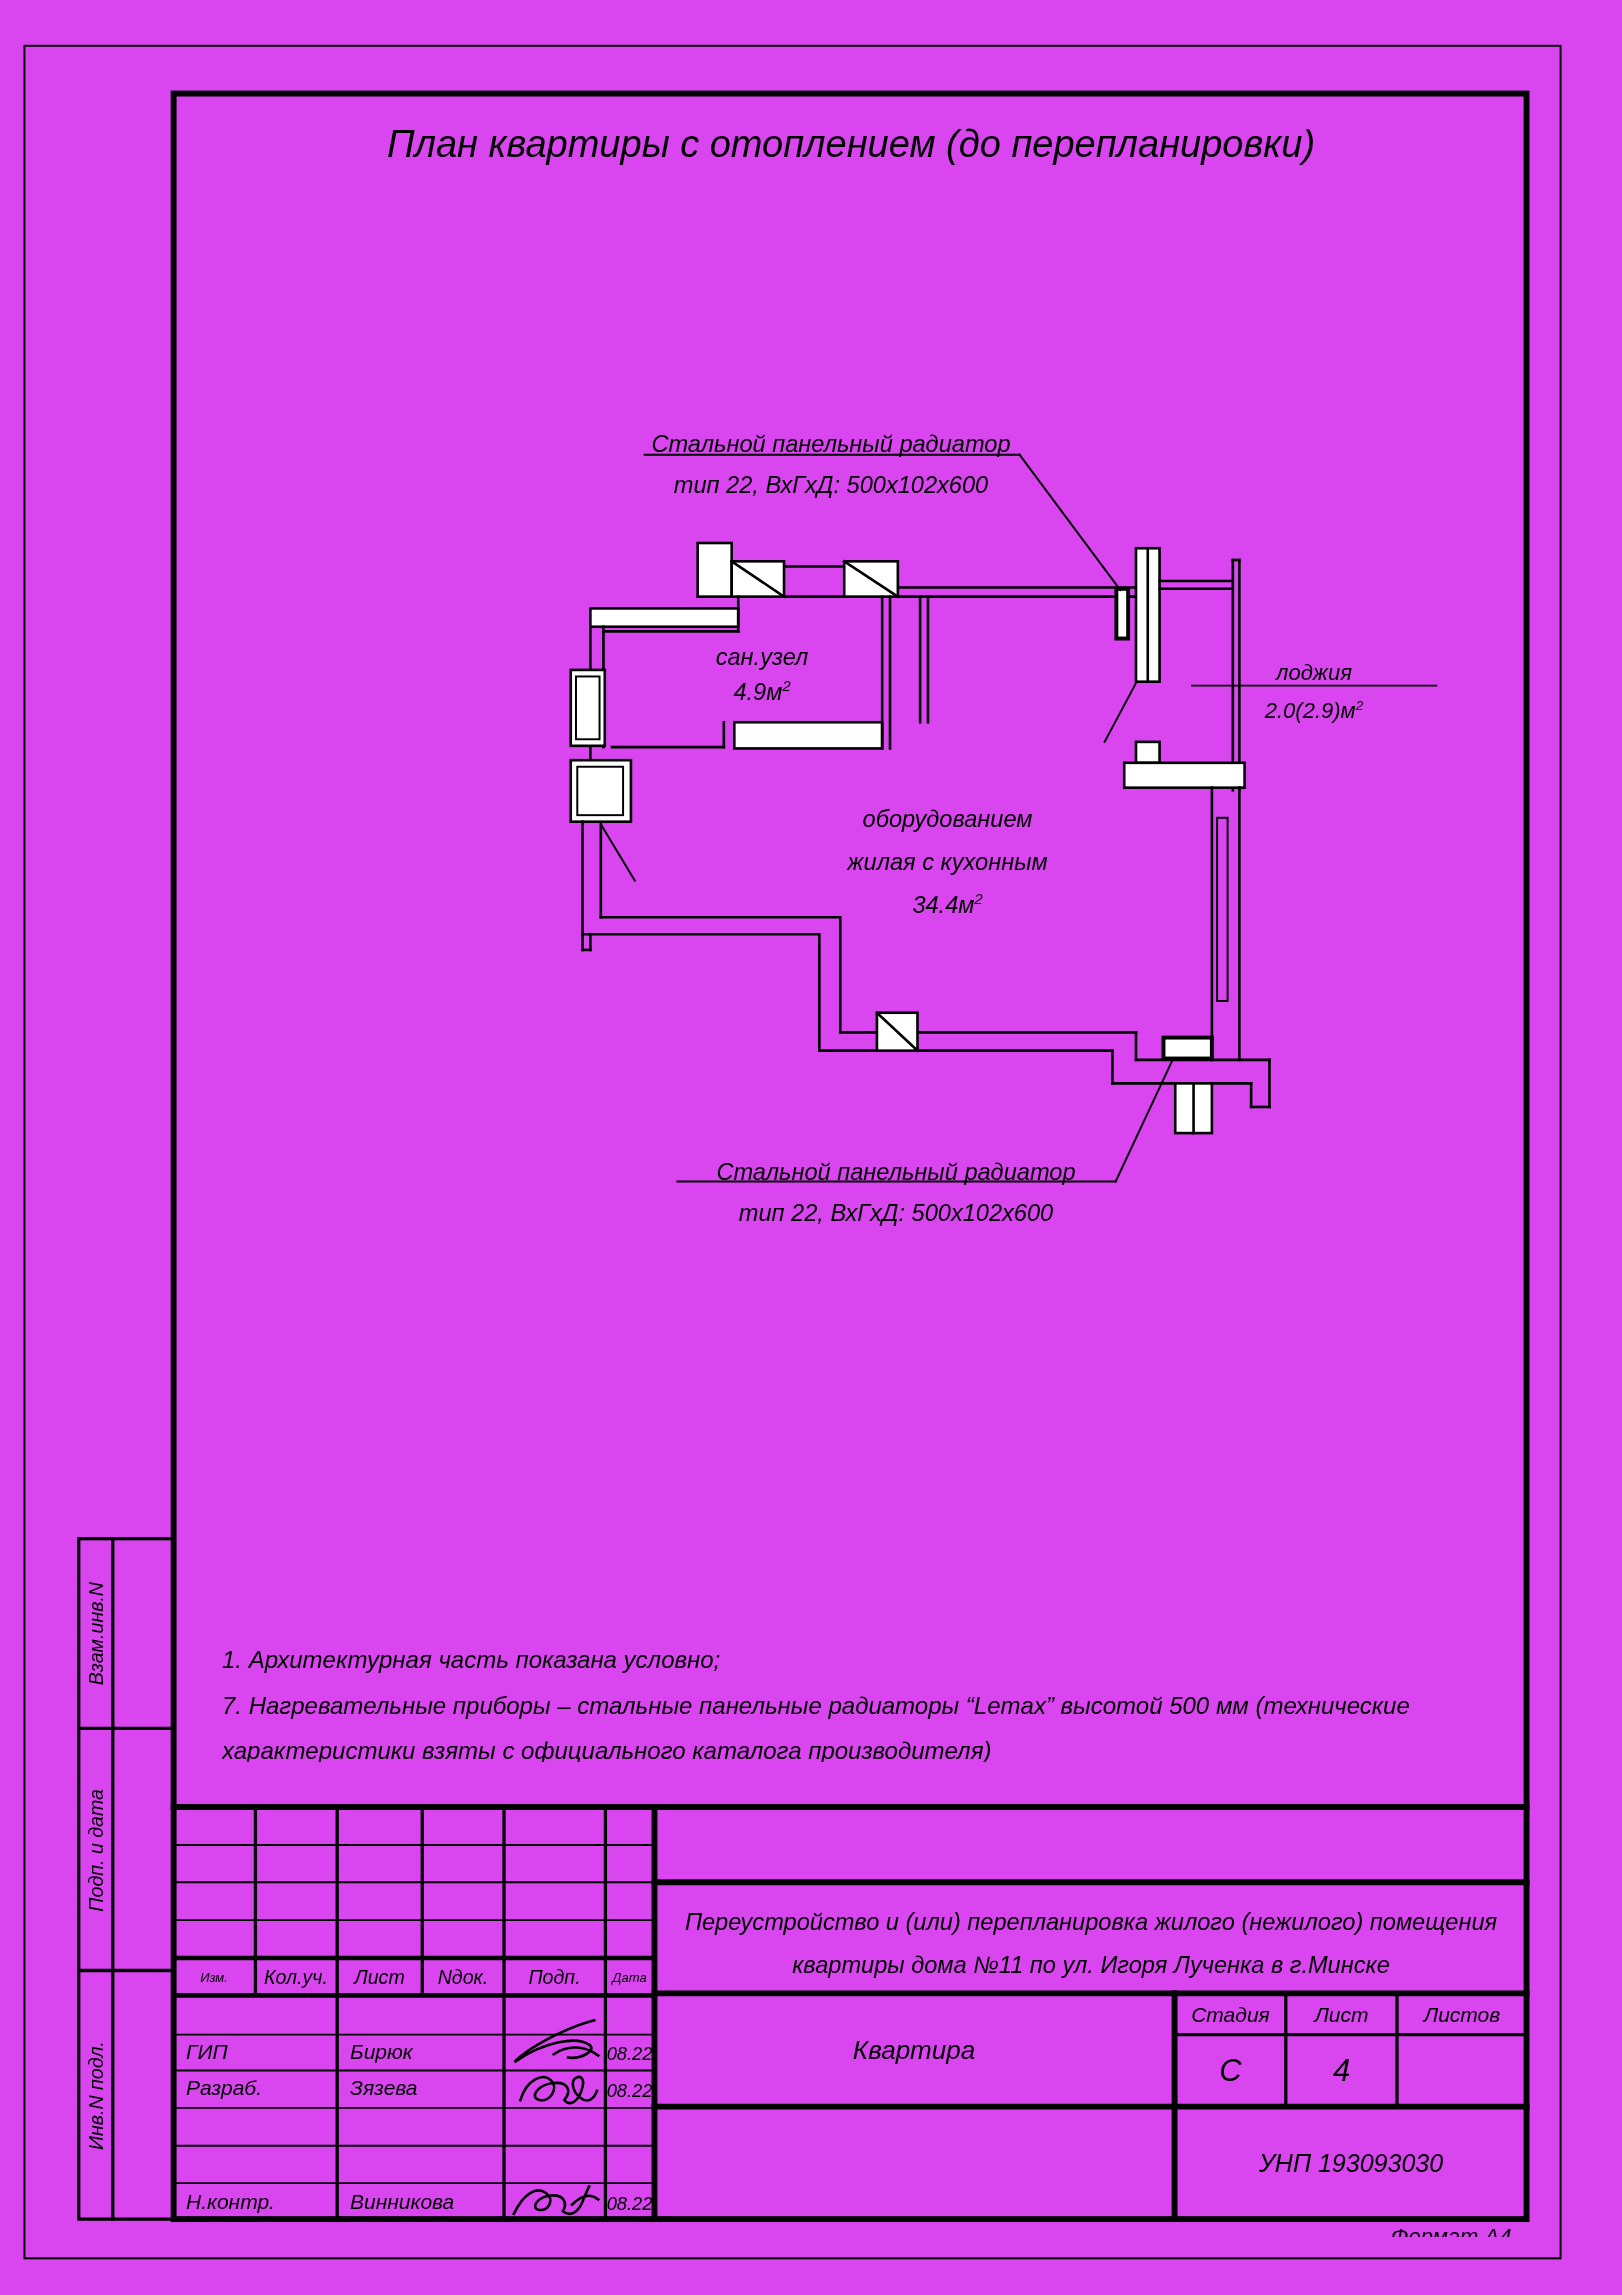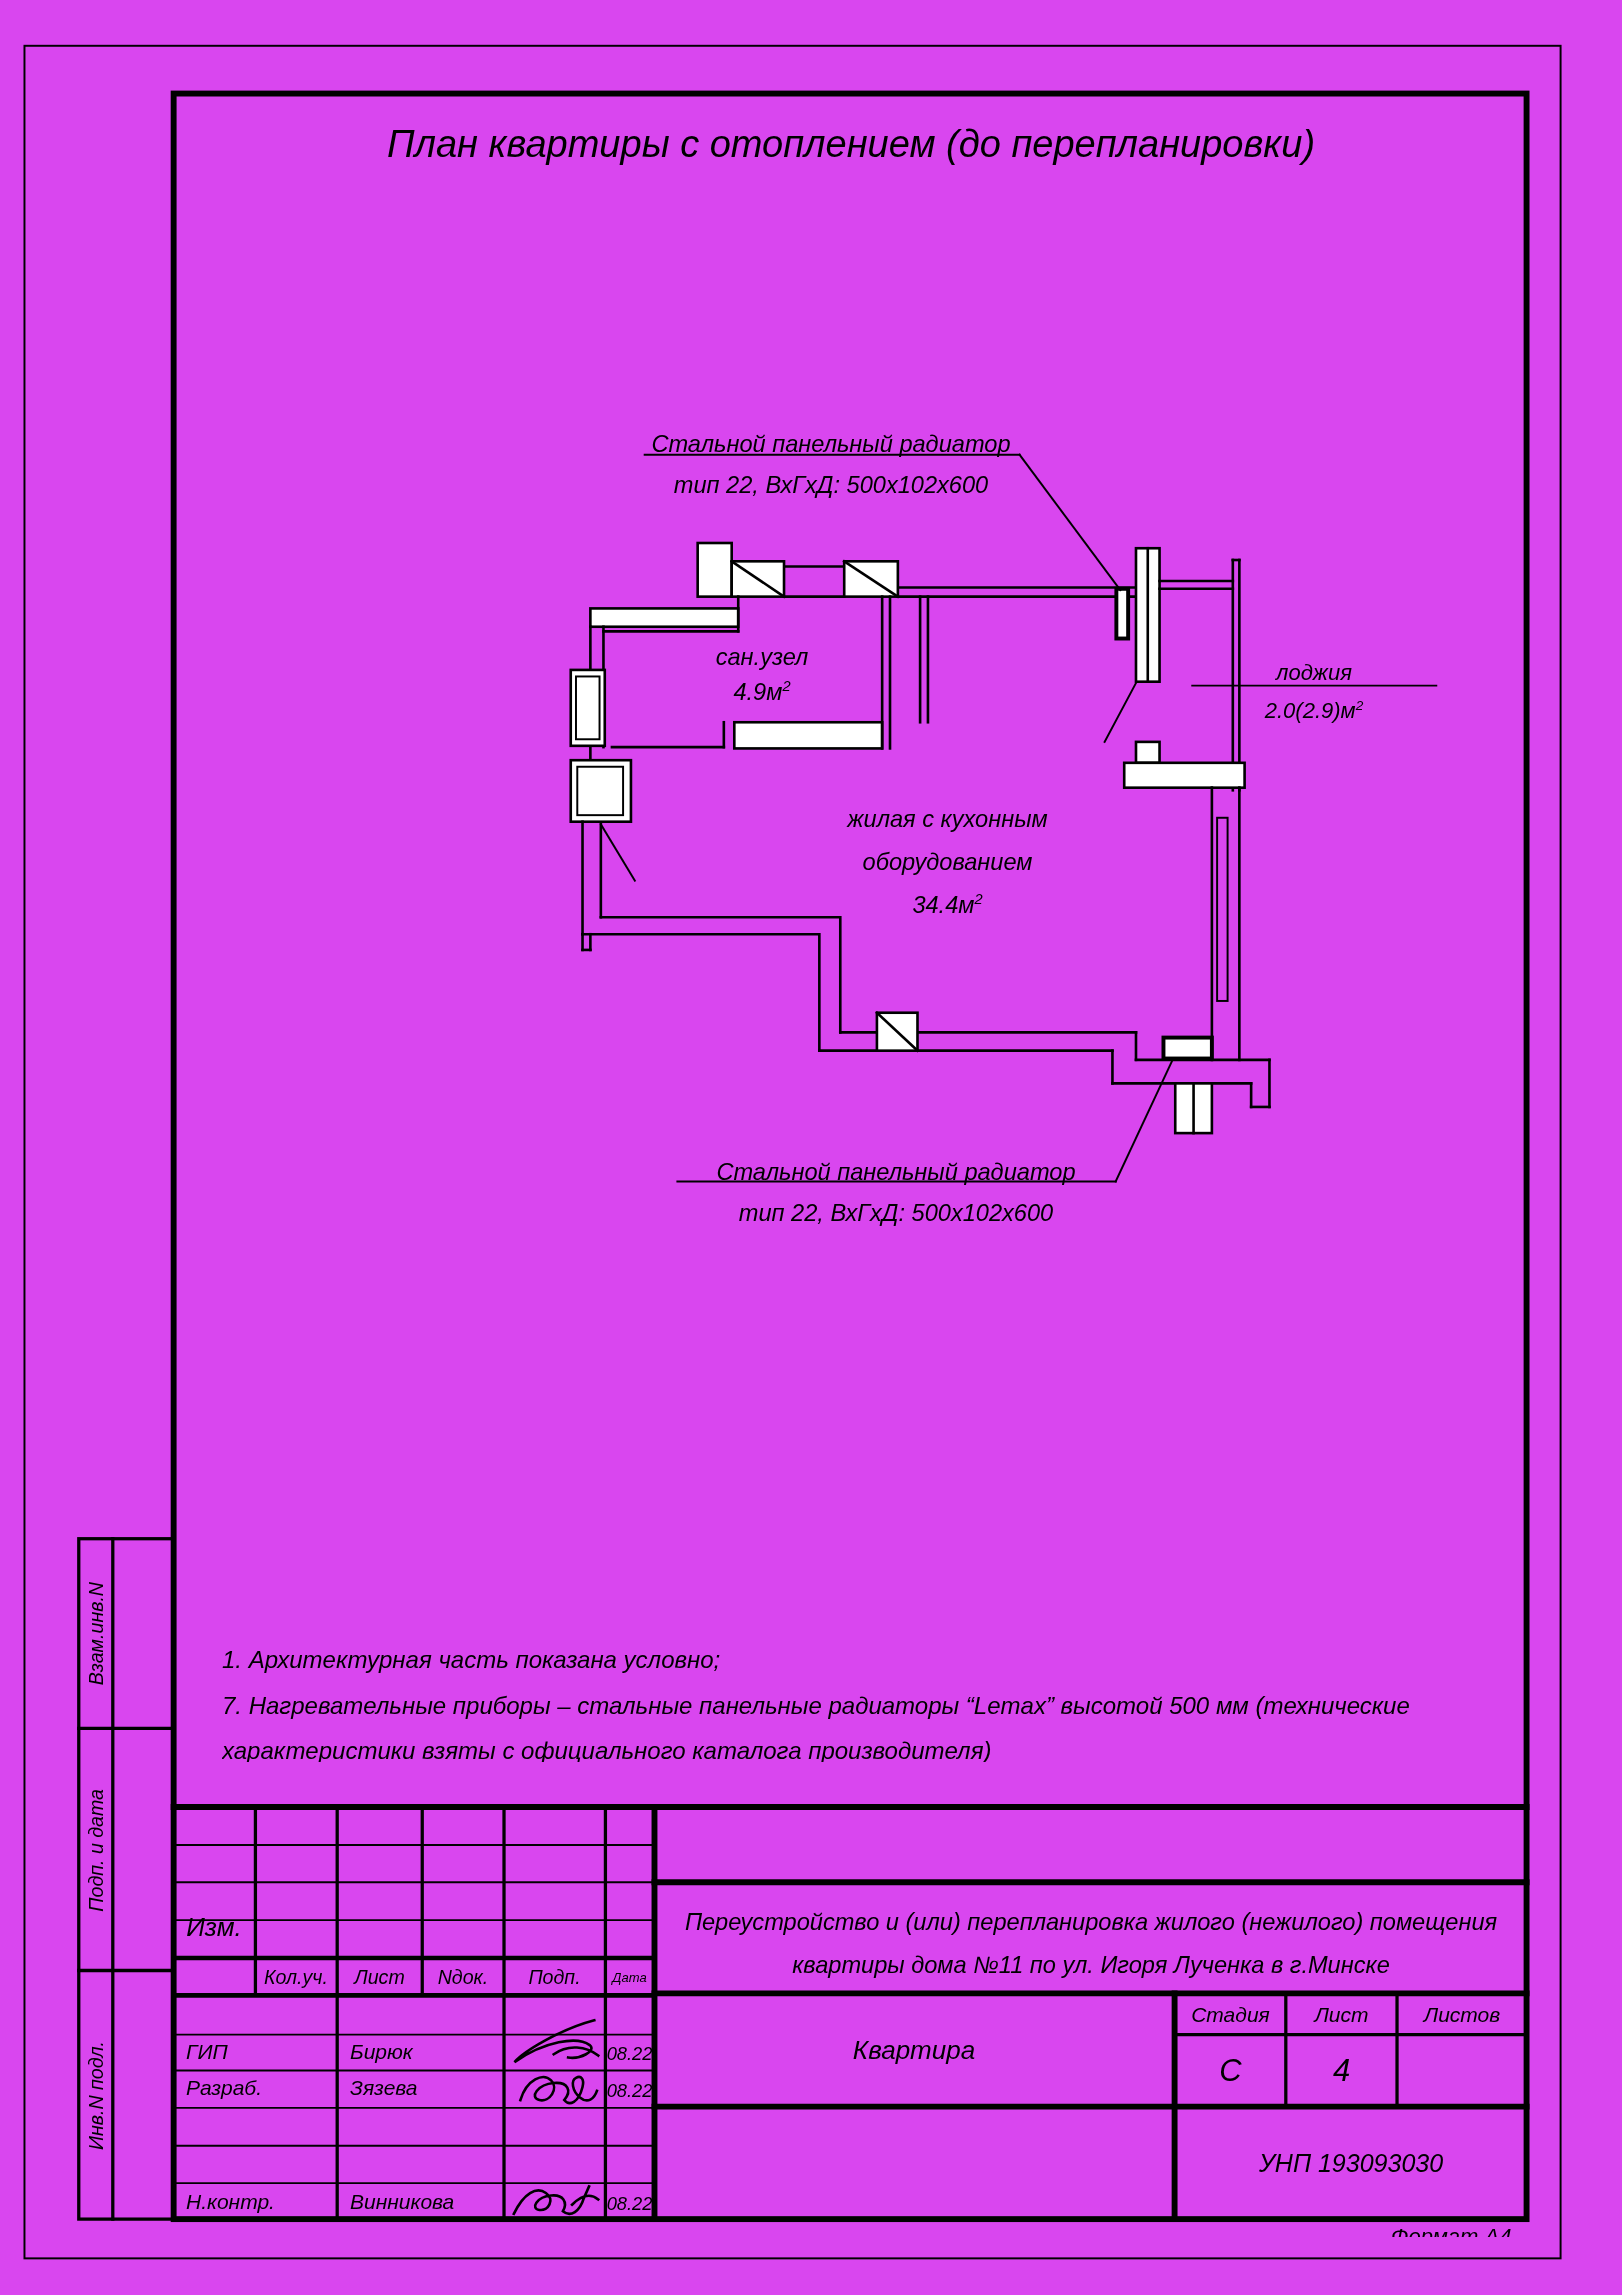--- a/index.html
+++ b/index.html
@@ -167,22 +167,22 @@
     <div>Стальной панельный радиатор</div>
     <div>тип 22, ВхГхД: 500х102х600</div>
   </div>
 
   <div class="t c" style="left:631px;top:640px;width:262px;font-size:23.6px;line-height:35px;">
     <div>сан.узел</div>
     <div><span>4.9м</span><sup>2</sup></div>
   </div>
 
   <div class="t c" style="left:751px;top:798px;width:393px;font-size:23.6px;line-height:43px;">
+    <div>оборудованием</div>
     <div>жилая с кухонным</div>
-    <div>оборудованием</div>
     <div><span>34.4м</span><sup>2</sup></div>
   </div>
 
   <div class="t c" style="left:1183px;top:656px;width:262px;font-size:22px;line-height:33px;">
     <div>лоджия</div>
     <div style="margin-top:5.2px;"><span>2.0(2.9)м</span><sup>2</sup></div>
   </div>
 
   <div class="t c" style="left:654px;top:1152px;width:484px;font-size:23.6px;line-height:41px;">
     <div>Стальной панельный радиатор</div>
@@ -196,21 +196,21 @@
   <div class="t flexc" style="left:79px;top:1539px;width:34px;height:190px;font-size:19.6px;">
     <span class="vert">Взам.инв.N</span>
   </div>
   <div class="t flexc" style="left:79px;top:1729px;width:34px;height:242px;font-size:19.6px;">
     <span class="vert">Подп. и дата</span>
   </div>
   <div class="t flexc" style="left:79px;top:1971px;width:34px;height:249px;font-size:19.6px;">
     <span class="vert">Инв.N подл.</span>
   </div>
 
-  <div class="t flexc" style="left:173px;top:1909px;width:82px;height:37px;font-size:26px;">
+  <div class="t flexc" style="left:173px;top:1959px;width:82px;height:37px;font-size:13px;">
       <span>Изм.</span>
     </div>
   <div class="t flexc" style="left:255px;top:1959px;width:82px;height:37px;font-size:19.6px;">
       <span>Кол.уч.</span>
     </div>
   <div class="t flexc" style="left:337px;top:1959px;width:85px;height:37px;font-size:19.6px;">
       <span>Лист</span>
     </div>
   <div class="t flexc" style="left:422px;top:1959px;width:82px;height:37px;font-size:19.6px;align-items:center;">
       <span>Nдок.</span>

